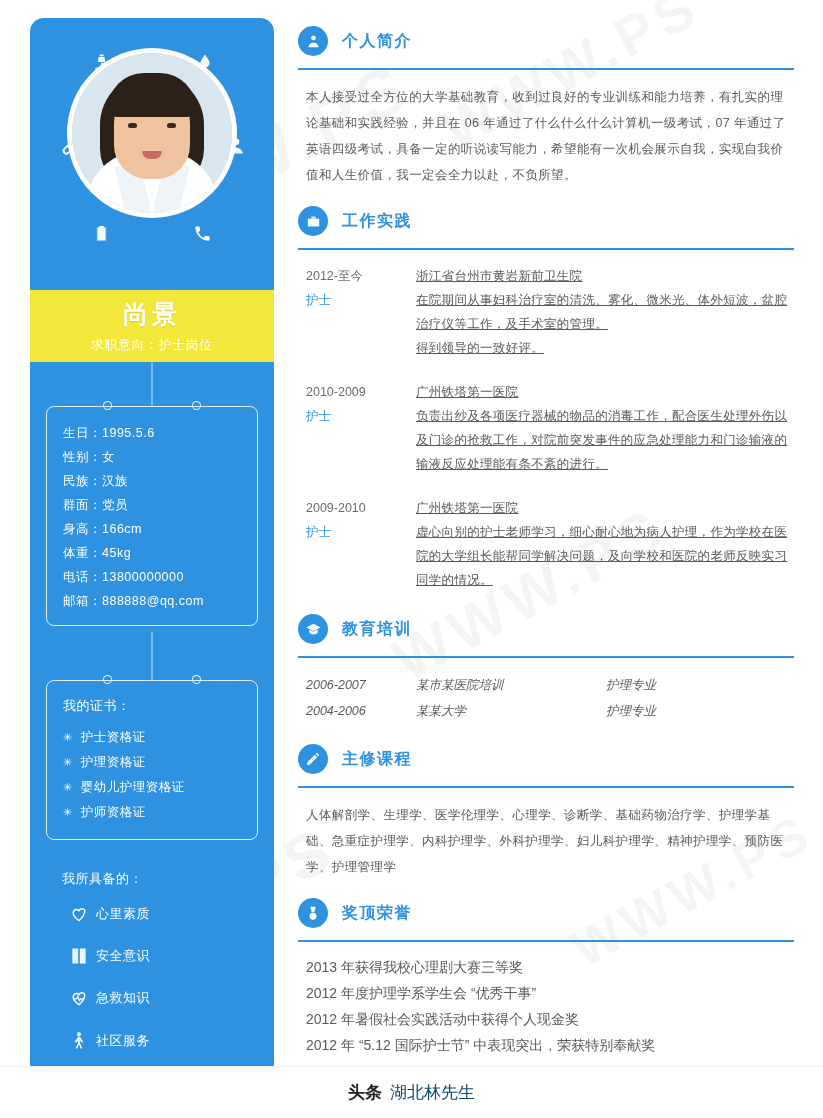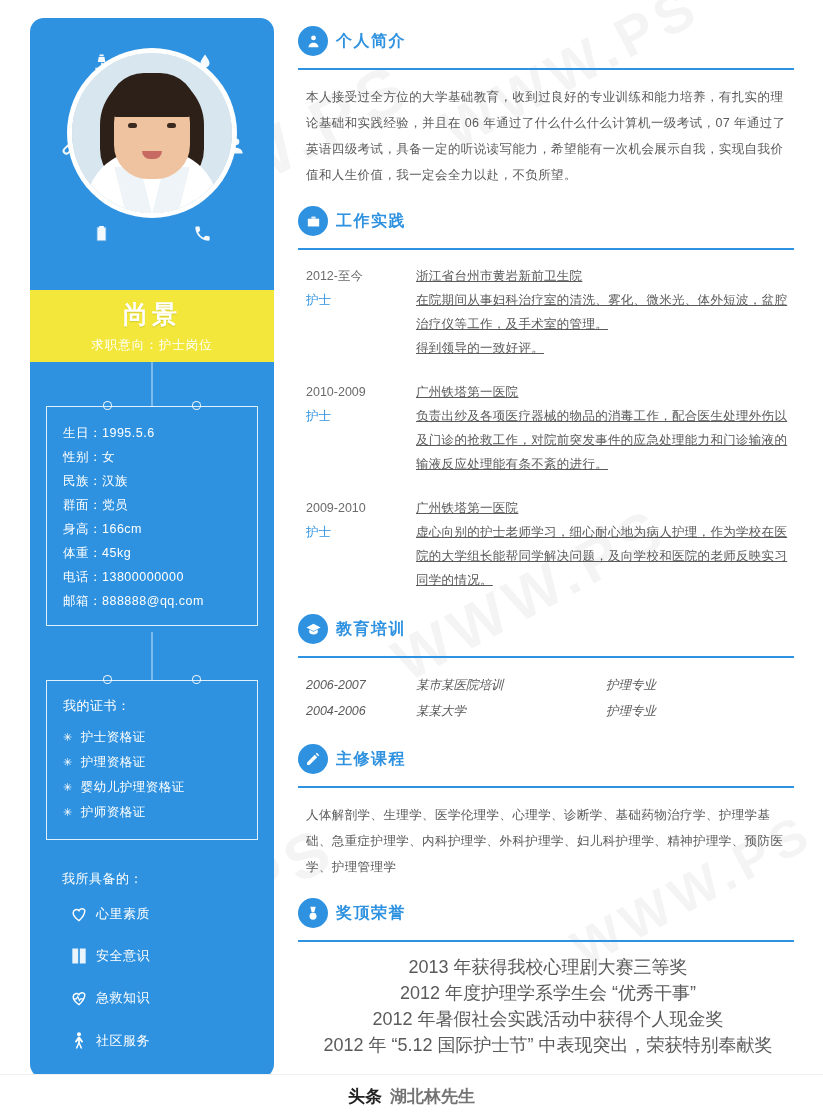--- a/index.html
+++ b/index.html
@@ -121,21 +121,21 @@
   .dot {
     position: absolute;
     width: 9px; height: 9px; border-radius: 50%;
     border: 1px solid rgba(255,255,255,.9);
     background: #2e92e0;
   }
 
   .panel {
     position: absolute; left: 16px; width: 212px;
     border: 1px solid rgba(255,255,255,.85);
-    border-radius: 0;
+    border-radius: 8px;
     color: #ffffff;
   }
   .panel-info { top: 388px; padding: 14px 16px 12px; }
   .panel-info .row { font-size: 12.5px; line-height: 24px; letter-spacing: .5px; }
 
   .panel-cert { top: 662px; padding: 16px 16px 14px; }
   .panel-cert .ttl { font-size: 13px; margin-bottom: 10px; letter-spacing: .5px; }
   .panel-cert .item { font-size: 12.5px; line-height: 25px; letter-spacing: .5px; }
   .panel-cert .item .star { margin-right: 8px; font-size: 11px; }
 
@@ -150,21 +150,21 @@
 
   .sec { margin-bottom: 4px; }
   .sec-head { display: flex; align-items: center; height: 46px; }
   .sec-badge {
     width: 30px; height: 30px; border-radius: 50%;
     background: #2e92e0; color: #fff;
     display: flex; align-items: center; justify-content: center;
     flex: none;
   }
   .sec-title {
-    margin-left: 8px;
+    margin-left: 14px;
     font-size: 16px; color: #2e92e0; font-weight: bold; letter-spacing: 1.5px;
   }
   .sec-rule { height: 2px; background: #2e92e0; margin-top: 4px; }
 
   .body-text {
     font-size: 12.5px; color: #5a5a5a; line-height: 26px;
     padding: 14px 4px 6px 8px; letter-spacing: .4px;
   }
 
   .exp { display: flex; padding: 14px 4px 10px 8px; }
@@ -173,33 +173,33 @@
   .exp .date { font-size: 12.5px; color: #6b6b6b; line-height: 24px; }
   .exp .role { font-size: 12.5px; color: #2e92e0; line-height: 24px; }
   .exp .right { font-size: 12.5px; color: #5a5a5a; line-height: 24px; letter-spacing: .3px; text-decoration: underline; }
 
   .edu-tbl { padding: 14px 4px 8px 8px; }
   .edu-row { display: flex; font-size: 12.5px; color: #5a5a5a; line-height: 26px; font-style: italic; }
   .edu-row .c1 { width: 110px; flex: none; }
   .edu-row .c2 { width: 190px; flex: none; }
 
   .award-list { padding: 12px 4px 6px 8px; }
-  .award-list li { list-style: none; font-size: 18px; color: #5a5a5a; line-height: 26px; text-align: center; }
+  .award-list li { list-style: none; font-size: 14px; color: #5a5a5a; line-height: 26px; }
 
   
   .footer {
     position: absolute; left: 0; bottom: 0;
-    width: 100%; height: 44px;
+    width: 100%; height: 52px;
     background: #ffffff;
     display: flex; align-items: center; justify-content: center;
     gap: 8px;
     border-top: 1px solid #f0f0f0;
   }
   .footer .tt { font-size: 17px; color: #222; font-weight: bold; }
-  .footer .author { font-size: 17px; color: #737373; font-weight: bold; }
+  .footer .author { font-size: 17px; color: #0c4a6e; font-weight: normal; }
 </style>
 </head>
 <body>
 
 <div class="watermark wm1">WWW.PS</div>
 <div class="watermark wm2">WWW.PS</div>
 <div class="watermark wm3">WWW.PS</div>
 <div class="watermark wm4">WWW.PS</div>
 <div class="watermark wm5">WWW.PS</div>
 

